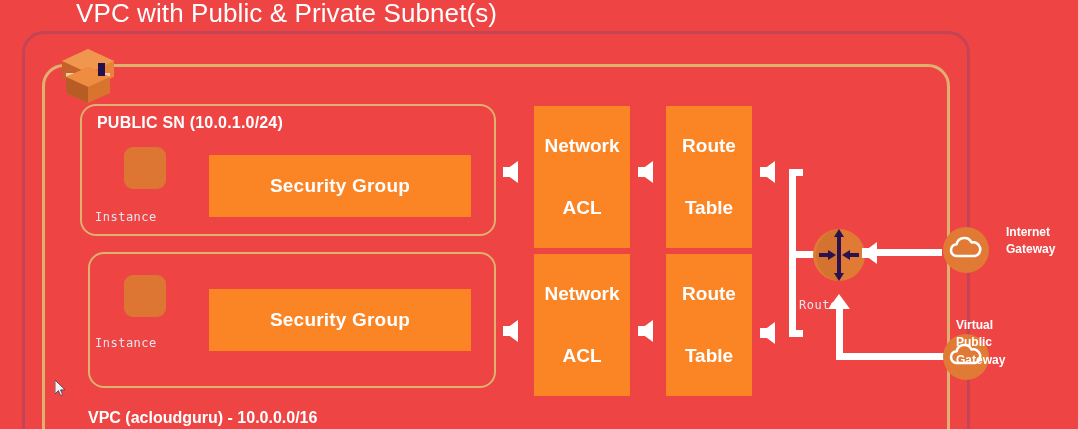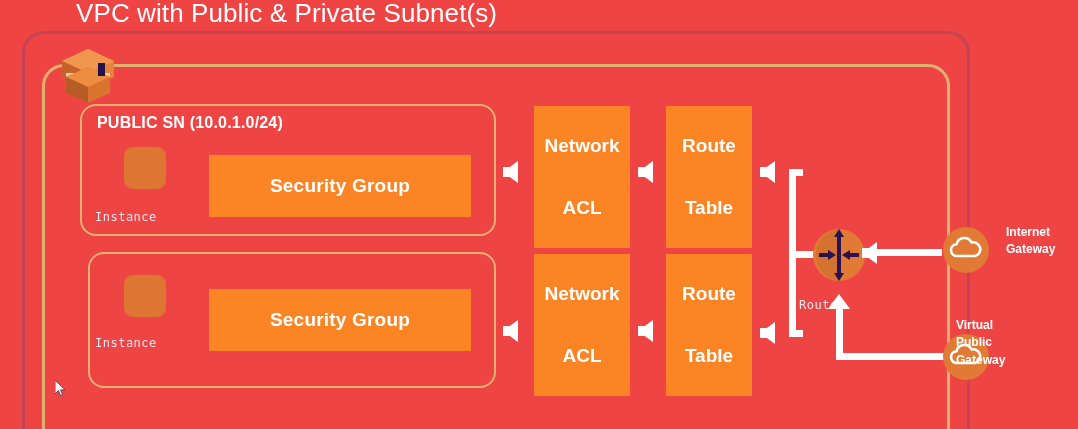--- a/index.html
+++ b/index.html
@@ -244,20 +244,21 @@
       <circle cx="24" cy="24" r="23" fill="#e07a34"></circle>
       <path d="M14 30 a6 6 0 0 1 0.6 -11.9 a8 8 0 0 1 15 -1.6 a6.5 6.5 0 0 1 3.4 13.5 z" fill="none" stroke="#ffffff" stroke-width="2.6" stroke-linejoin="round"></path>
     </svg>
   </div>
   <div class="gw-label gw-label-vgw">
     <div>Virtual</div>
     <div>Public</div>
     <div>Gateway</div>
   </div>
 
+  <div class="vpc-label">VPC (acloudguru) - 10.0.0.0/16</div>
 
   <div class="cursor">
     <svg viewBox="0 0 11 16" width="11" height="16">
       <polygon points="0,0 0,14 3.4,10.6 5.6,15.5 7.6,14.6 5.5,9.9 10,9.8" fill="#f2f2f2" stroke="#3a3a5a" stroke-width="0.8"></polygon>
     </svg>
   </div>
 
 </div>
 
 </body></html>

